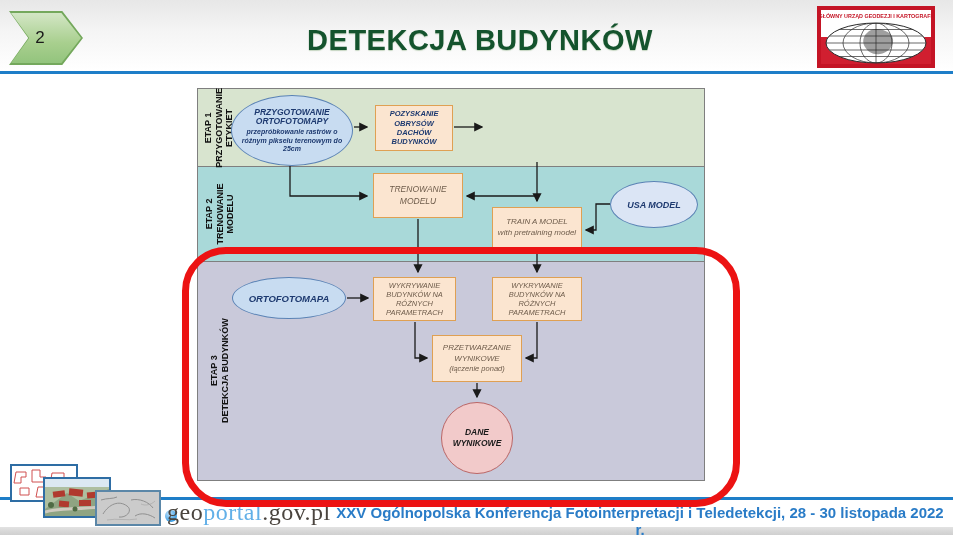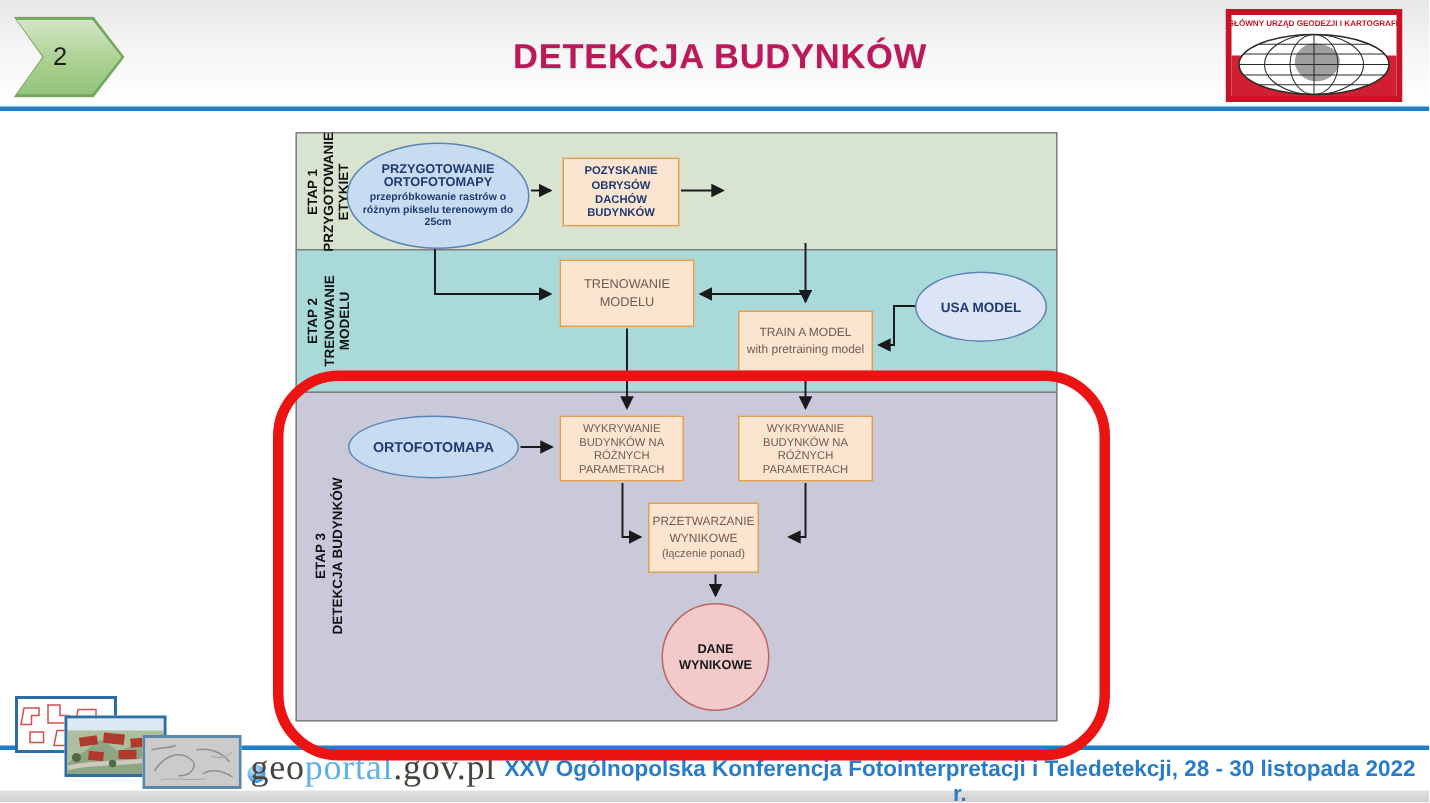--- a/index.html
+++ b/index.html
@@ -12,36 +12,36 @@
   .chevron-outer{position:absolute;left:9px;top:11px;width:74px;height:54px;
     background:#74a85c;clip-path:polygon(0% 0%,72% 0%,100% 50%,72% 100%,0% 100%,26% 50%);
     filter:drop-shadow(1px 2px 2px rgba(0,0,0,.3));}
   .chevron-inner{position:absolute;left:2px;top:2px;right:2px;bottom:2px;
     background:linear-gradient(180deg,#d3e6c5 0%,#a8cf8e 60%,#93c47d 100%);
     clip-path:polygon(0% 0%,72% 0%,100% 50%,72% 100%,0% 100%,26% 50%);}
   .chevron-num{position:absolute;left:0;top:0;width:100%;height:100%;display:flex;
     align-items:center;justify-content:center;padding-right:12px;box-sizing:border-box;
     font-size:17px;color:#1a1a1a;}
   .slide-title{position:absolute;left:120px;top:24px;width:720px;text-align:center;
-    font-size:23px;font-weight:bold;letter-spacing:.5px;color:#be185d;
+    font-size:29px;font-weight:bold;letter-spacing:.5px;color:#14532d;
     text-shadow:0 1px 1px rgba(120,160,110,.4);}
   .gugik-logo{position:absolute;right:18px;top:6px;width:118px;height:62px;}
   
   .band{position:absolute;left:197px;width:508px;border:1px solid #7f7f7f;box-sizing:border-box;}
   .band1{top:88px;height:79px;background:#d8e4cf;}
   .band2{top:166px;height:96px;background:#a9d9d9;}
   .band3{top:261px;height:220px;background:#c9c9da;}
   .band-label{position:absolute;left:199px;width:40px;display:flex;align-items:center;
     justify-content:center;overflow:visible;z-index:4;}
   .band-label span{transform:rotate(-90deg);white-space:pre;text-align:center;
     font-size:9px;font-weight:bold;line-height:1.18;color:#111;}
   .bl1{top:88px;height:79px;} .bl2{top:166px;height:96px;} .bl3{top:261px;height:220px;}
   
   .node{position:absolute;box-sizing:border-box;display:flex;flex-direction:column;
-    align-items:center;justify-content:center;text-align:center;z-index:5;}
+    align-items:center;justify-content:center;text-align:center;z-index:5;font-style:italic;}
   .ellipse{border-radius:50%;background:#c8dcf1;border:1.5px solid #5b83b5;color:#1e3a70;}
   .obox{background:#fbe5d0;border:1.5px solid #dfa053;}
   .e-title{font-weight:bold;font-size:8.5px;line-height:1.15;}
   .e-sub{font-size:7px;font-weight:600;line-height:1.2;margin-top:1px;padding:0 8px;}
   .navy{color:#1e3a70;} .browntx{color:#6e5c4b;}
   .circle{border-radius:50%;background:#f2caca;border:1.5px solid #bb6666;color:#1a1a1a;
     font-weight:bold;font-size:8.5px;line-height:1.25;white-space:pre-line;}
   .connectors{position:absolute;left:0;top:0;width:953px;height:535px;z-index:10;pointer-events:none;}
   .red-frame{position:absolute;left:182px;top:247px;width:544px;height:246px;
     border:7px solid #ec1313;border-radius:44px;z-index:20;pointer-events:none;}
@@ -122,21 +122,21 @@
   <div class="node obox browntx" style="left:373px;top:173px;width:90px;height:45px;font-size:8.5px;line-height:1.3;">TRENOWANIE MODELU</div>
   <div class="node obox browntx" style="left:492px;top:207px;width:90px;height:41px;font-size:8px;line-height:1.3;">
     <div>TRAIN A MODEL</div>
     <div>with pretraining model</div>
   </div>
   <div class="node ellipse" style="left:610px;top:181px;width:88px;height:47px;background:#dbe5f5;font-size:9px;font-weight:bold;">USA MODEL</div>
 
   <div class="node ellipse" style="left:232px;top:277px;width:114px;height:42px;font-size:9.5px;font-weight:bold;">ORTOFOTOMAPA</div>
   <div class="node obox browntx" style="left:373px;top:277px;width:83px;height:44px;font-size:7.5px;line-height:1.2;padding:1px;">WYKRYWANIE BUDYNKÓW NA RÓŻNYCH PARAMETRACH</div>
   <div class="node obox browntx" style="left:492px;top:277px;width:90px;height:44px;font-size:7.5px;line-height:1.2;padding:1px;">WYKRYWANIE BUDYNKÓW NA RÓŻNYCH PARAMETRACH</div>
-  <div class="node obox browntx" style="left:432px;top:335px;width:74px;height:47px;font-size:8px;line-height:1.3;">
+  <div class="node obox browntx" style="left:432px;top:335px;width:90px;height:47px;font-size:8px;line-height:1.3;">
     <div>PRZETWARZANIE</div>
     <div>WYNIKOWE</div>
     <div style="font-size:7.5px;">(łączenie ponad)</div>
   </div>
   <div class="node circle" style="left:441px;top:402px;width:72px;height:72px;">DANE
 WYNIKOWE</div>
 
   <svg class="connectors">
     <defs>
       <marker id="ah" markerWidth="7" markerHeight="7" refX="6" refY="3.5" orient="auto">

